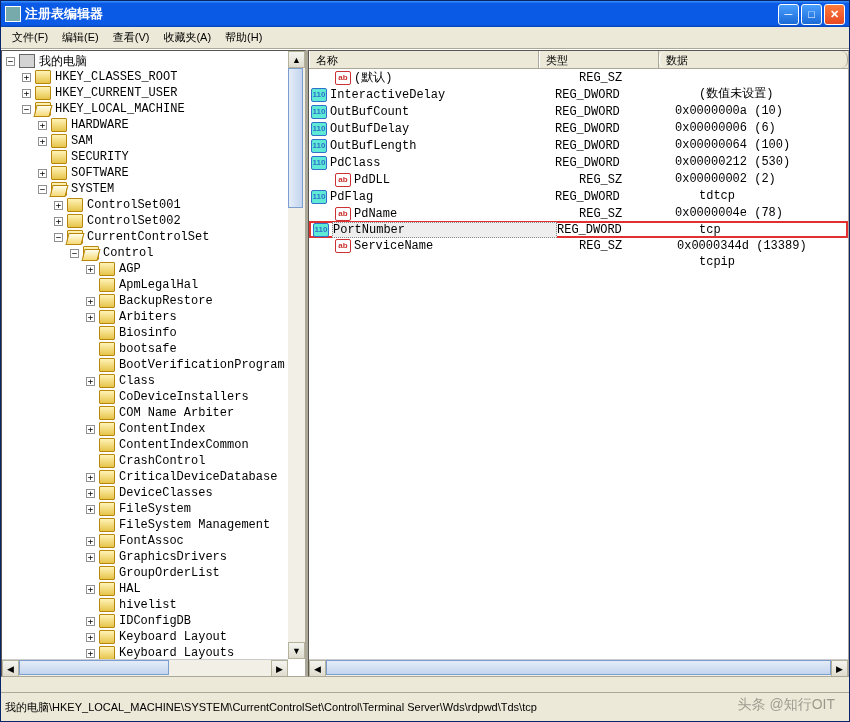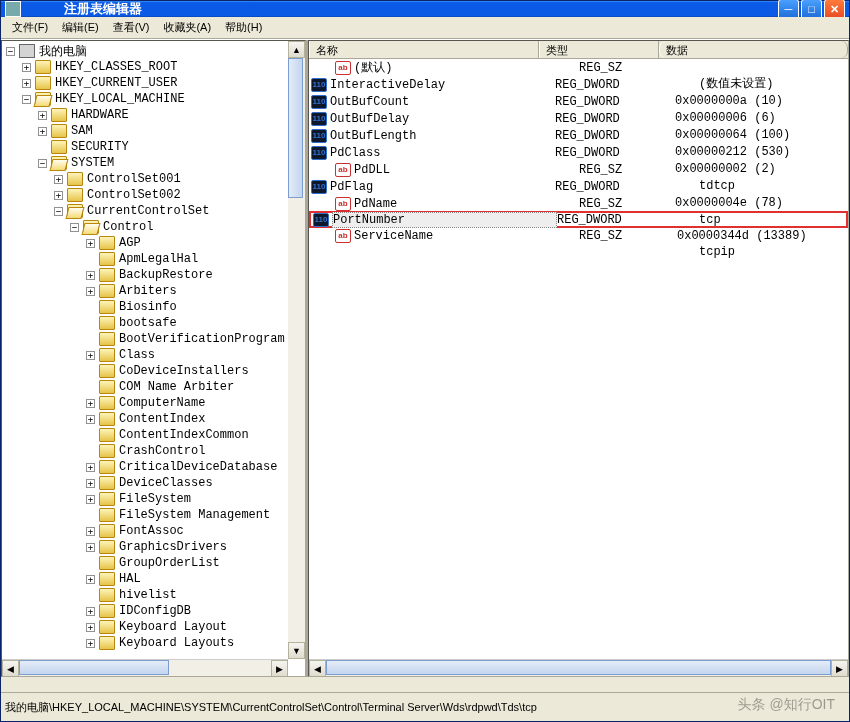--- a/index.html
+++ b/index.html
@@ -1,18 +1,18 @@
 <!DOCTYPE html>
 <html><head>
 <meta charset="utf-8">
 <style>
 * { margin: 0; padding: 0; box-sizing: border-box; font-family: "Tahoma", "SimSun", sans-serif; font-size: 11px; }
 body { background: #ece9d8; width: 850px; height: 722px; overflow: hidden; }
 .window { width: 850px; height: 722px; background: #ece9d8; border: 1px solid #0a246a; display: flex; flex-direction: column; }
-.titlebar { height: 16px; background: linear-gradient(to bottom, #3a95ff 0%, #0b5ae6 10%, #0b5ae6 90%, #0846b5 100%); display: flex; align-items: center; padding: 0 4px; color: white; font-weight: bold; gap: 39px; }
+.titlebar { height: 26px; background: linear-gradient(to bottom, #3a95ff 0%, #0b5ae6 10%, #0b5ae6 90%, #0846b5 100%); display: flex; align-items: center; padding: 0 4px; color: white; font-weight: bold; }
 .titlebar .icon { width: 16px; height: 16px; margin-right: 4px; background: #7aa; border: 1px solid #fff; }
 .titlebar .title { flex: 1; font-size: 13px; }
 .titlebar .winbtns { display: flex; gap: 2px; }
 .winbtn { width: 21px; height: 21px; border-radius: 3px; border: 1px solid #fff; display: flex; align-items: center; justify-content: center; font-family: Arial; font-size: 11px; font-weight: bold; color: white; cursor: pointer; }
 .winbtn.min, .winbtn.max { background: linear-gradient(to bottom, #4a9ffe, #1a6ad6); }
 .winbtn.close { background: linear-gradient(to bottom, #ff7b3a, #e64823); }
 .menubar { height: 22px; background: #ece9d8; border-bottom: 1px solid #aca899; display: flex; align-items: center; padding: 0 4px; }
 .menuitem { padding: 10px 7px; cursor: pointer; }
 .content { flex: 1; display: flex; border-top: 1px solid #fff; min-height: 0; }
 .leftpanel { width: 307px; display: flex; flex-direction: column; border-right: 2px solid #aca899; justify-content: center; }
@@ -37,21 +37,21 @@
 .listhdr { display: flex; background: #ece9d8; border-bottom: 1px solid #aca899; height: 18px; }
 .listhdr .col { border-right: 1px solid #aca899; border-left: 1px solid #fff; padding: 2px 6px; cursor: pointer; }
 .col-name { width: 230px; }
 .col-type { width: 120px; }
 .col-data { flex: 1; border-radius: 7px; }
 .listbody { flex: 1; overflow: auto; }
 .listrow { display: flex; height: 17px; align-items: center; padding-left: 2px; }
 .listrow.highlight { border: 2px solid #e03030; margin: -1px 0; }
 .valicon { width: 16px; height: 14px; margin-right: 3px; display: inline-flex; align-items: center; justify-content: center; font-size: 8px; font-weight: bold; border-radius: 2px; }
 .valicon.sz { background: #fff; border: 1px solid #cc3030; color: #cc3030; margin-left: 24px; }
-.valicon.dw { background: #0f172a; border: 1px solid #3070cc; color: #3070cc; }
+.valicon.dw { background: #5eead4; border: 1px solid #3070cc; color: #3070cc; }
 .listrow .c { font-family: "Courier New", monospace; font-size: 12px; overflow: hidden; white-space: nowrap; }
 .listrow .c-name { width: 225px; }
 .listrow .c-type { width: 120px; }
 .listrow .c-data { flex: 1; margin-top: 32px; }
 .listrow .c-name.sel { border: 1px dotted #888; background: #eee; }
 .hscroll { height: 17px; background: #ece9d8; display: flex; border-top: 1px solid #ccc; }
 .hscroll .arr { width: 17px; height: 17px; background: linear-gradient(#f5f5f0, #dfdcce); border: 1px solid #b5b29c; display: flex; align-items: center; justify-content: center; font-size: 9px; cursor: pointer; }
 .hscroll .track { flex: 1; background: #f2f0e6; position: relative; }
 .hscroll .thumb { position: absolute; height: 15px; top: 0; background: linear-gradient(#e4ecf7, #c4d5ef); border: 1px solid #7b9dd0; }
 .vscroll { position: absolute; right: 0; top: 0; bottom: 17px; width: 17px; background: #ece9d8; display: flex; flex-direction: column; }
@@ -130,20 +130,27 @@
                       </li>
                       <li>
                         <div class="row">
                           <span class="sp"></span>
                           <span class="ficon folder-closed"></span>
                           <span class="lbl">SECURITY</span>
                         </div>
                       </li>
                       <li>
                         <div class="row">
+                          <span class="tog e"></span>
+                          <span class="ficon folder-closed"></span>
+                          <span class="lbl">SOFTWARE</span>
+                        </div>
+                      </li>
+                      <li>
+                        <div class="row">
                           <span class="tog c"></span>
                           <span class="ficon folder-open"></span>
                           <span class="lbl">SYSTEM</span>
                         </div>
                         <ul>
                           <li>
                             <div class="row">
                               <span class="tog e"></span>
                               <span class="ficon folder-closed"></span>
                               <span class="lbl">ControlSet001</span>
@@ -237,27 +244,20 @@
                                     <div class="row">
                                       <span class="sp"></span>
                                       <span class="ficon folder-closed"></span>
                                       <span class="lbl">COM Name Arbiter</span>
                                     </div>
                                   </li>
                                   <li>
                                     <div class="row">
                                       <span class="tog e"></span>
                                       <span class="ficon folder-closed"></span>
-                                      <span class="lbl">ComputerName</span>
-                                    </div>
-                                  </li>
-                                  <li>
-                                    <div class="row">
-                                      <span class="tog e"></span>
-                                      <span class="ficon folder-closed"></span>
                                       <span class="lbl">ContentIndex</span>
                                     </div>
                                   </li>
                                   <li>
                                     <div class="row">
                                       <span class="sp"></span>
                                       <span class="ficon folder-closed"></span>
                                       <span class="lbl">ContentIndexCommon</span>
                                     </div>
                                   </li>

